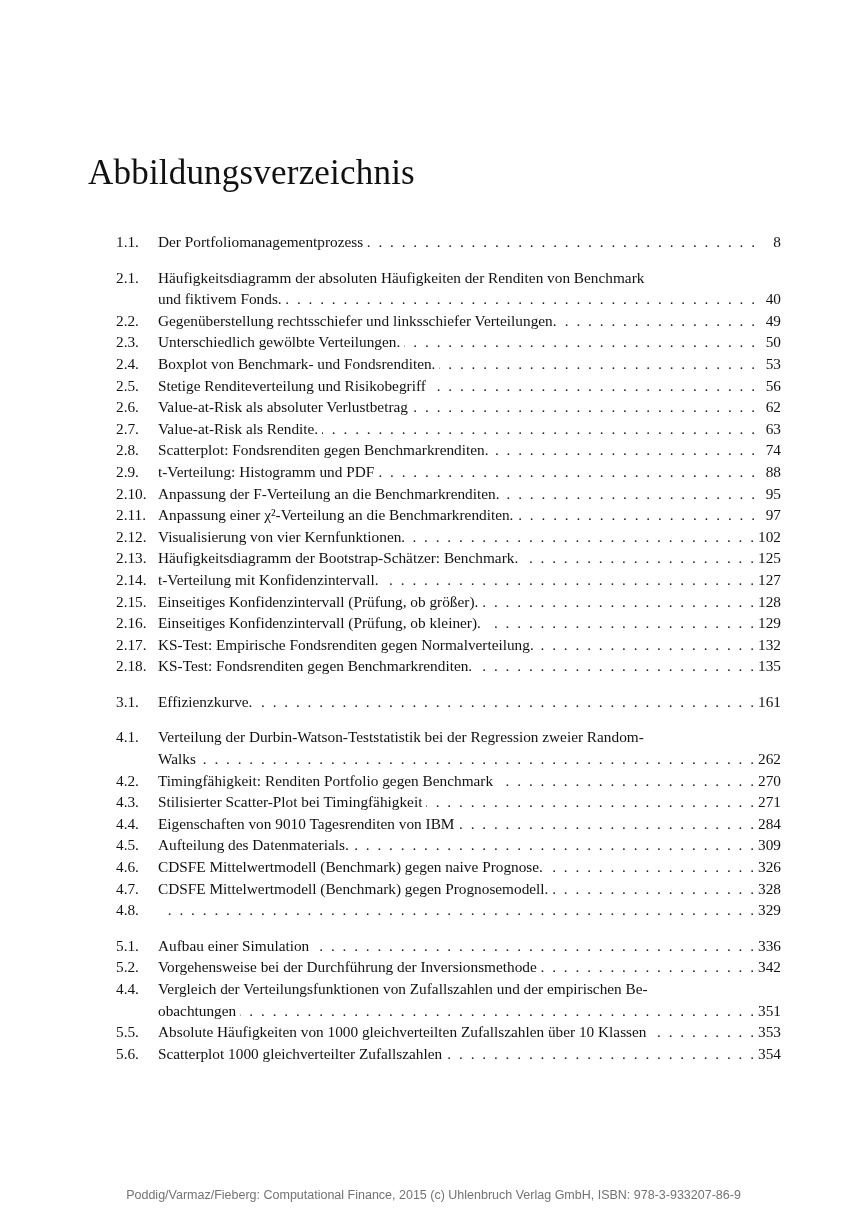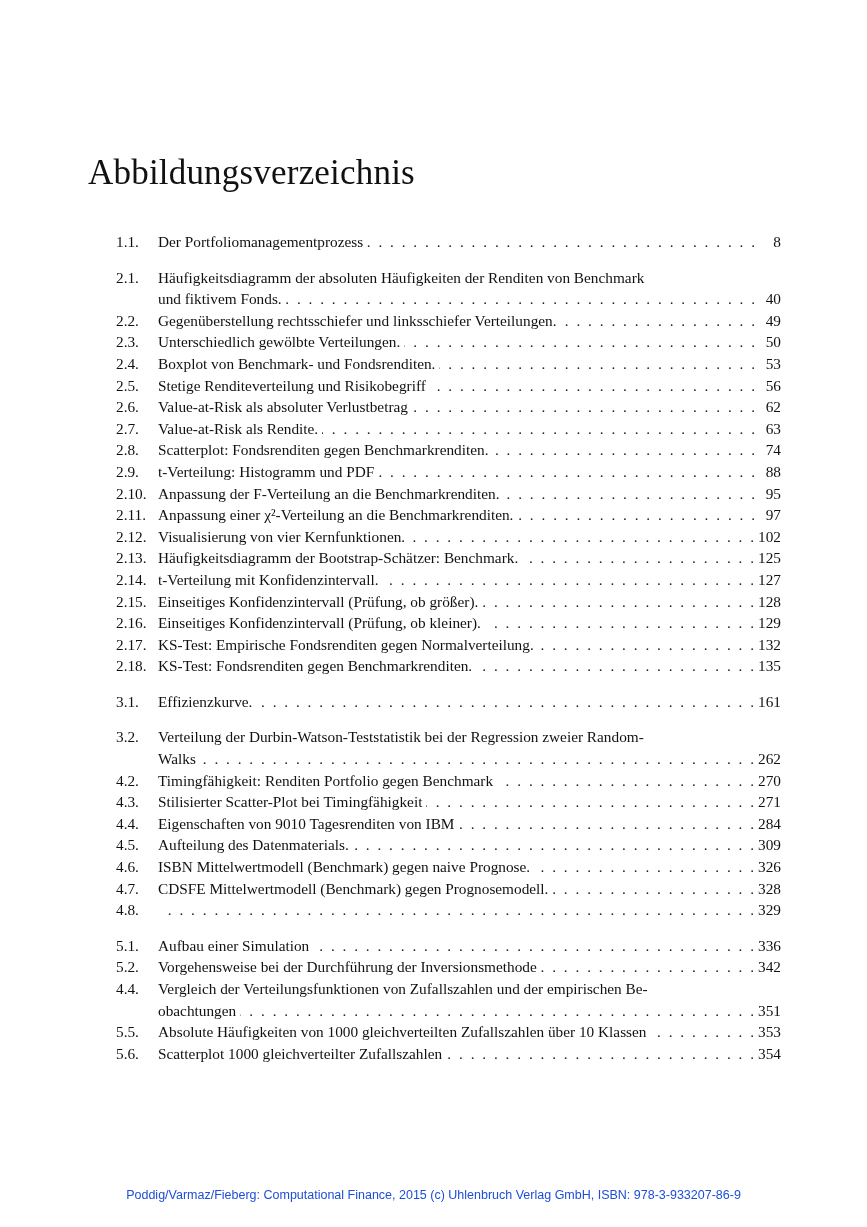--- a/index.html
+++ b/index.html
@@ -25,21 +25,21 @@
   .leader {
     flex: 1 1 auto; overflow: hidden; white-space: nowrap; margin: 0 4px;
     letter-spacing: 5.2px; text-align: right; direction: rtl; color: #222;
   }
   .leader::before { content: ". . . . . . . . . . . . . . . . . . . . . . . . . . . . . . . . . . . . . . . . . . . . . . . . . . . . . . . . . . . . . . . . . . . . . . . . . . . . . . . . . . . . . . ."; letter-spacing: 0; word-spacing: 4px; }
   .page { flex: 0 0 auto; text-align: right; min-width: 22px; }
   .wrapline { white-space: nowrap; }
   .footer {
     position: absolute; left: 0; width: 867px; top: 1188px; text-align: center;
     font-family: "Liberation Sans", "DejaVu Sans", sans-serif;
-    font-size: 12.5px; color: #1d4ed8;
+    font-size: 12.5px; color: #737373;
   }
 </style>
 </head>
 <body>
 
 <h1 class="page-title">Abbildungsverzeichnis</h1>
 
 <div class="toc" id="toc">
     <div class="group">
       <div class="entry">
@@ -243,21 +243,21 @@
           <div class="line">
             <span class="text">Effizienzkurve.</span>
             <span class="leader"></span>
             <span class="page">161</span>
           </div>
         </div>
       </div>
     </div>
     <div class="group">
       <div class="entry">
-        <span class="num">3.2.</span>
+        <span class="num">4.1.</span>
         <div class="body">
           <div class="wrapline">Verteilung der Durbin-Watson-Teststatistik bei der Regression zweier Random-</div>
           <div class="line">
             <span class="text">Walks</span>
             <span class="leader"></span>
             <span class="page">262</span>
           </div>
         </div>
       </div>
       <div class="entry">
@@ -297,21 +297,21 @@
             <span class="text">Aufteilung des Datenmaterials.</span>
             <span class="leader"></span>
             <span class="page">309</span>
           </div>
         </div>
       </div>
       <div class="entry">
         <span class="num">4.6.</span>
         <div class="body">
           <div class="line">
-            <span class="text">ISBN Mittelwertmodell (Benchmark) gegen naive Prognose.</span>
+            <span class="text">CDSFE Mittelwertmodell (Benchmark) gegen naive Prognose.</span>
             <span class="leader"></span>
             <span class="page">326</span>
           </div>
         </div>
       </div>
       <div class="entry">
         <span class="num">4.7.</span>
         <div class="body">
           <div class="line">
             <span class="text">CDSFE Mittelwertmodell (Benchmark) gegen Prognosemodell.</span>

